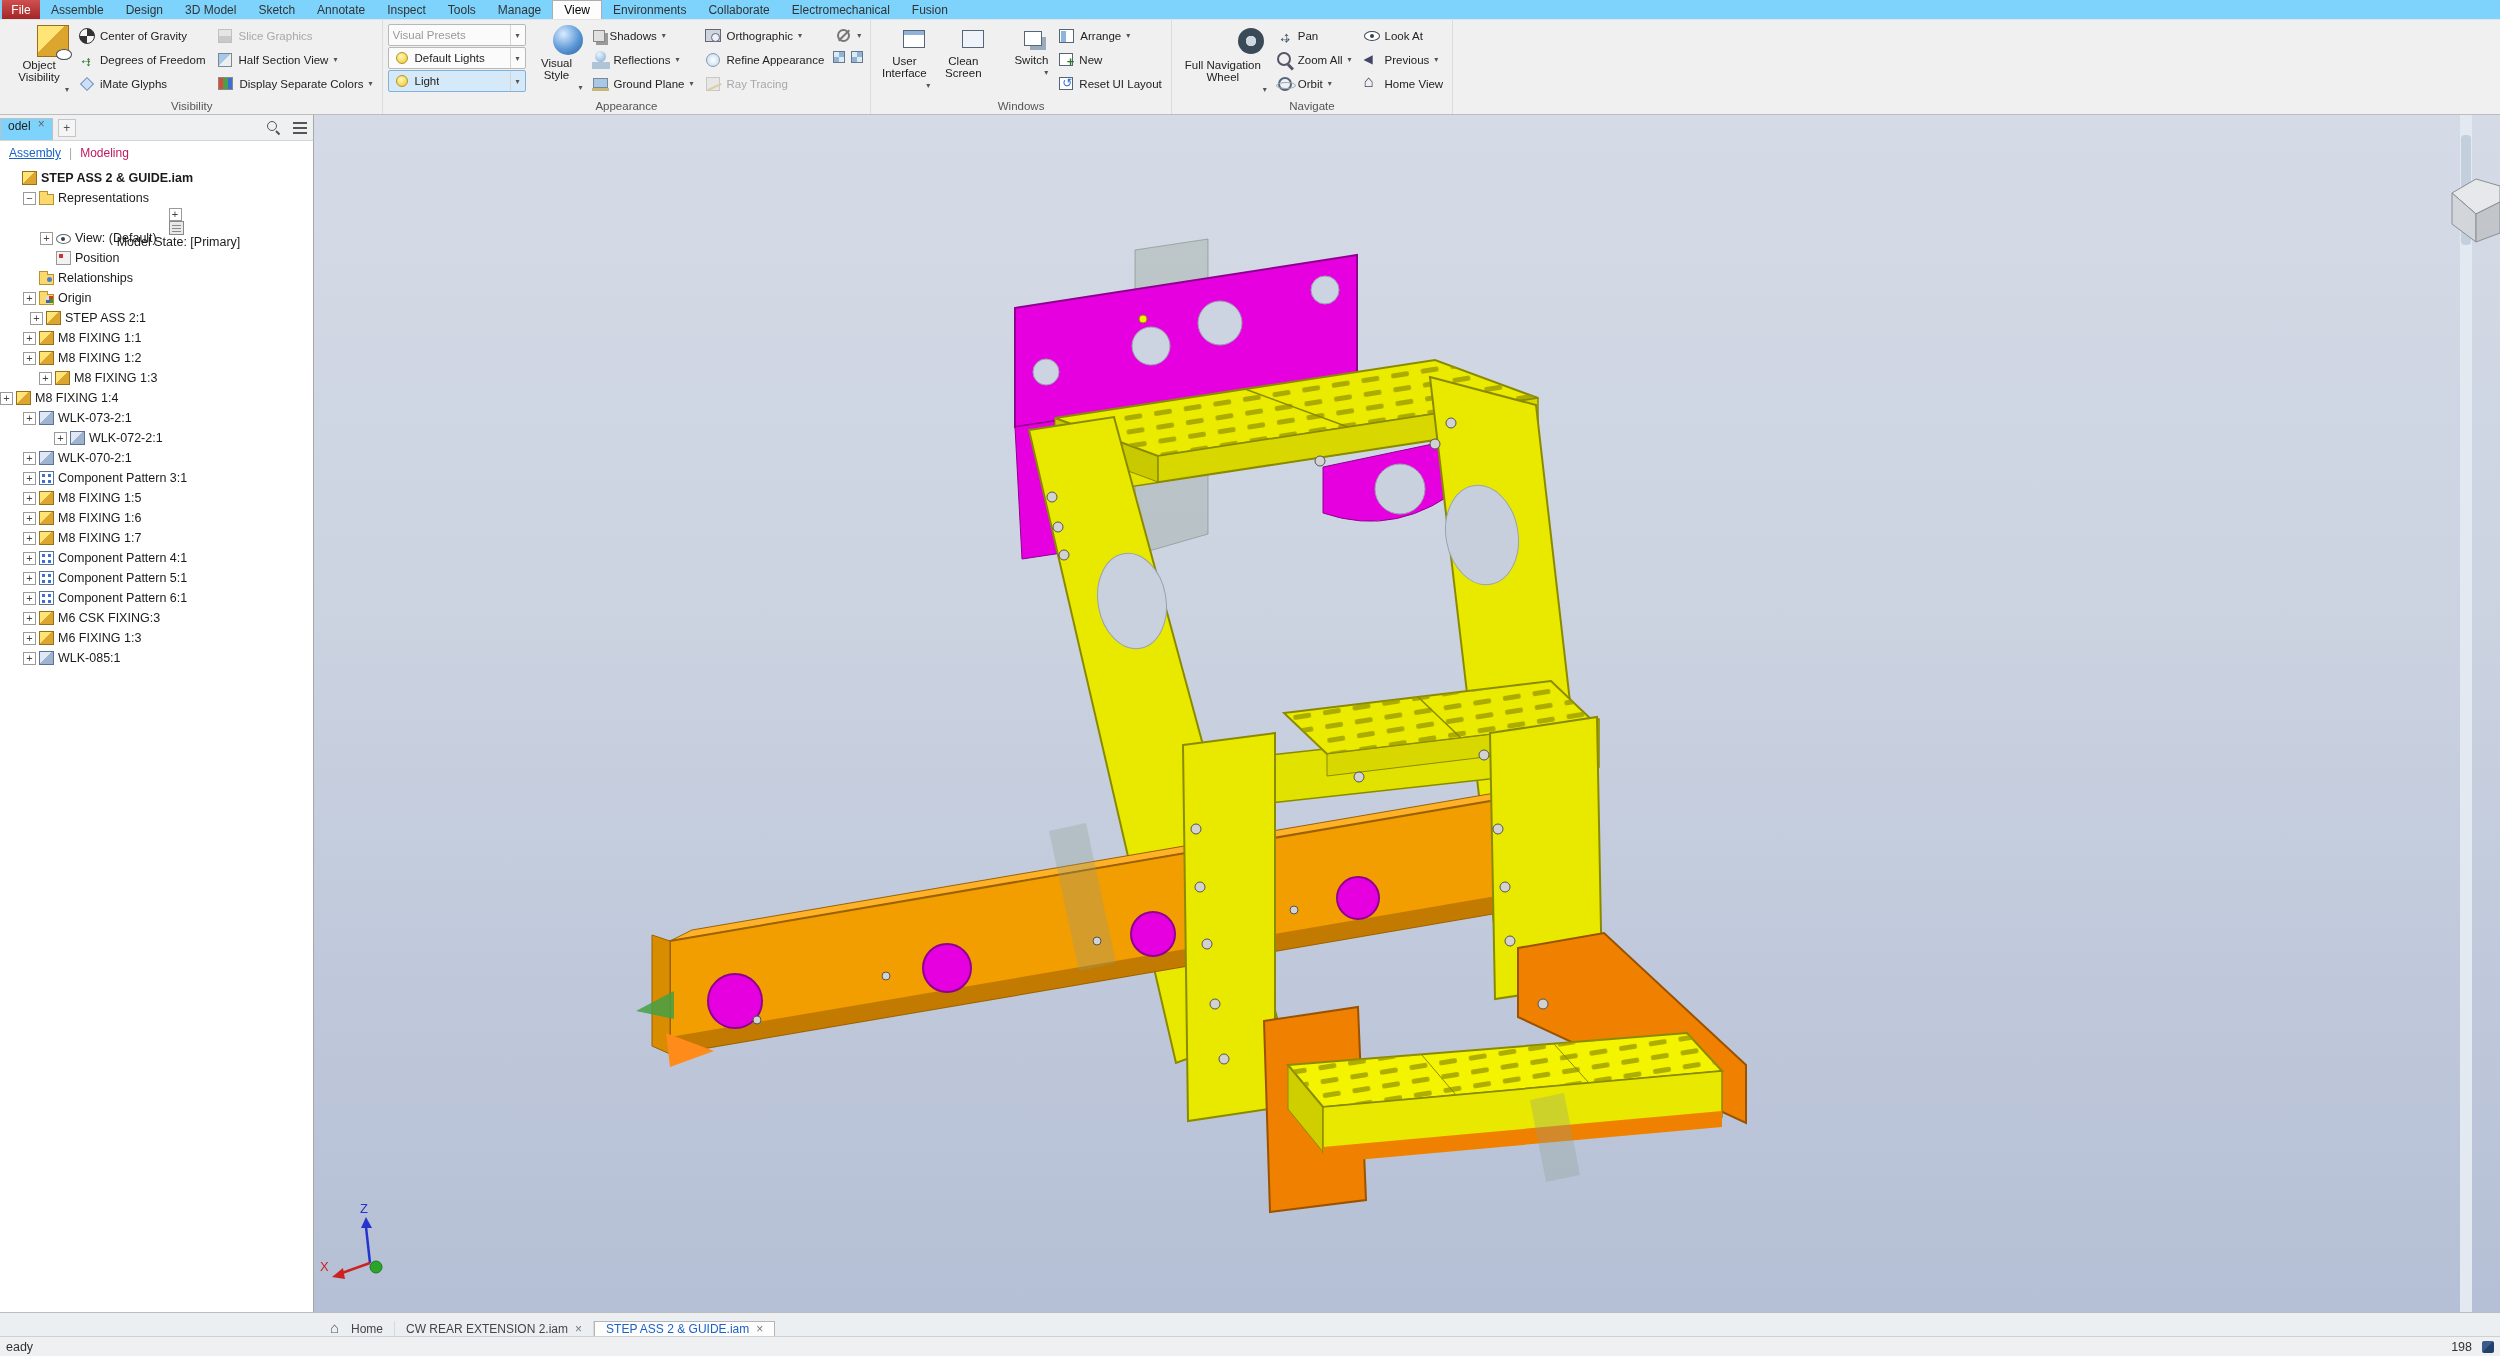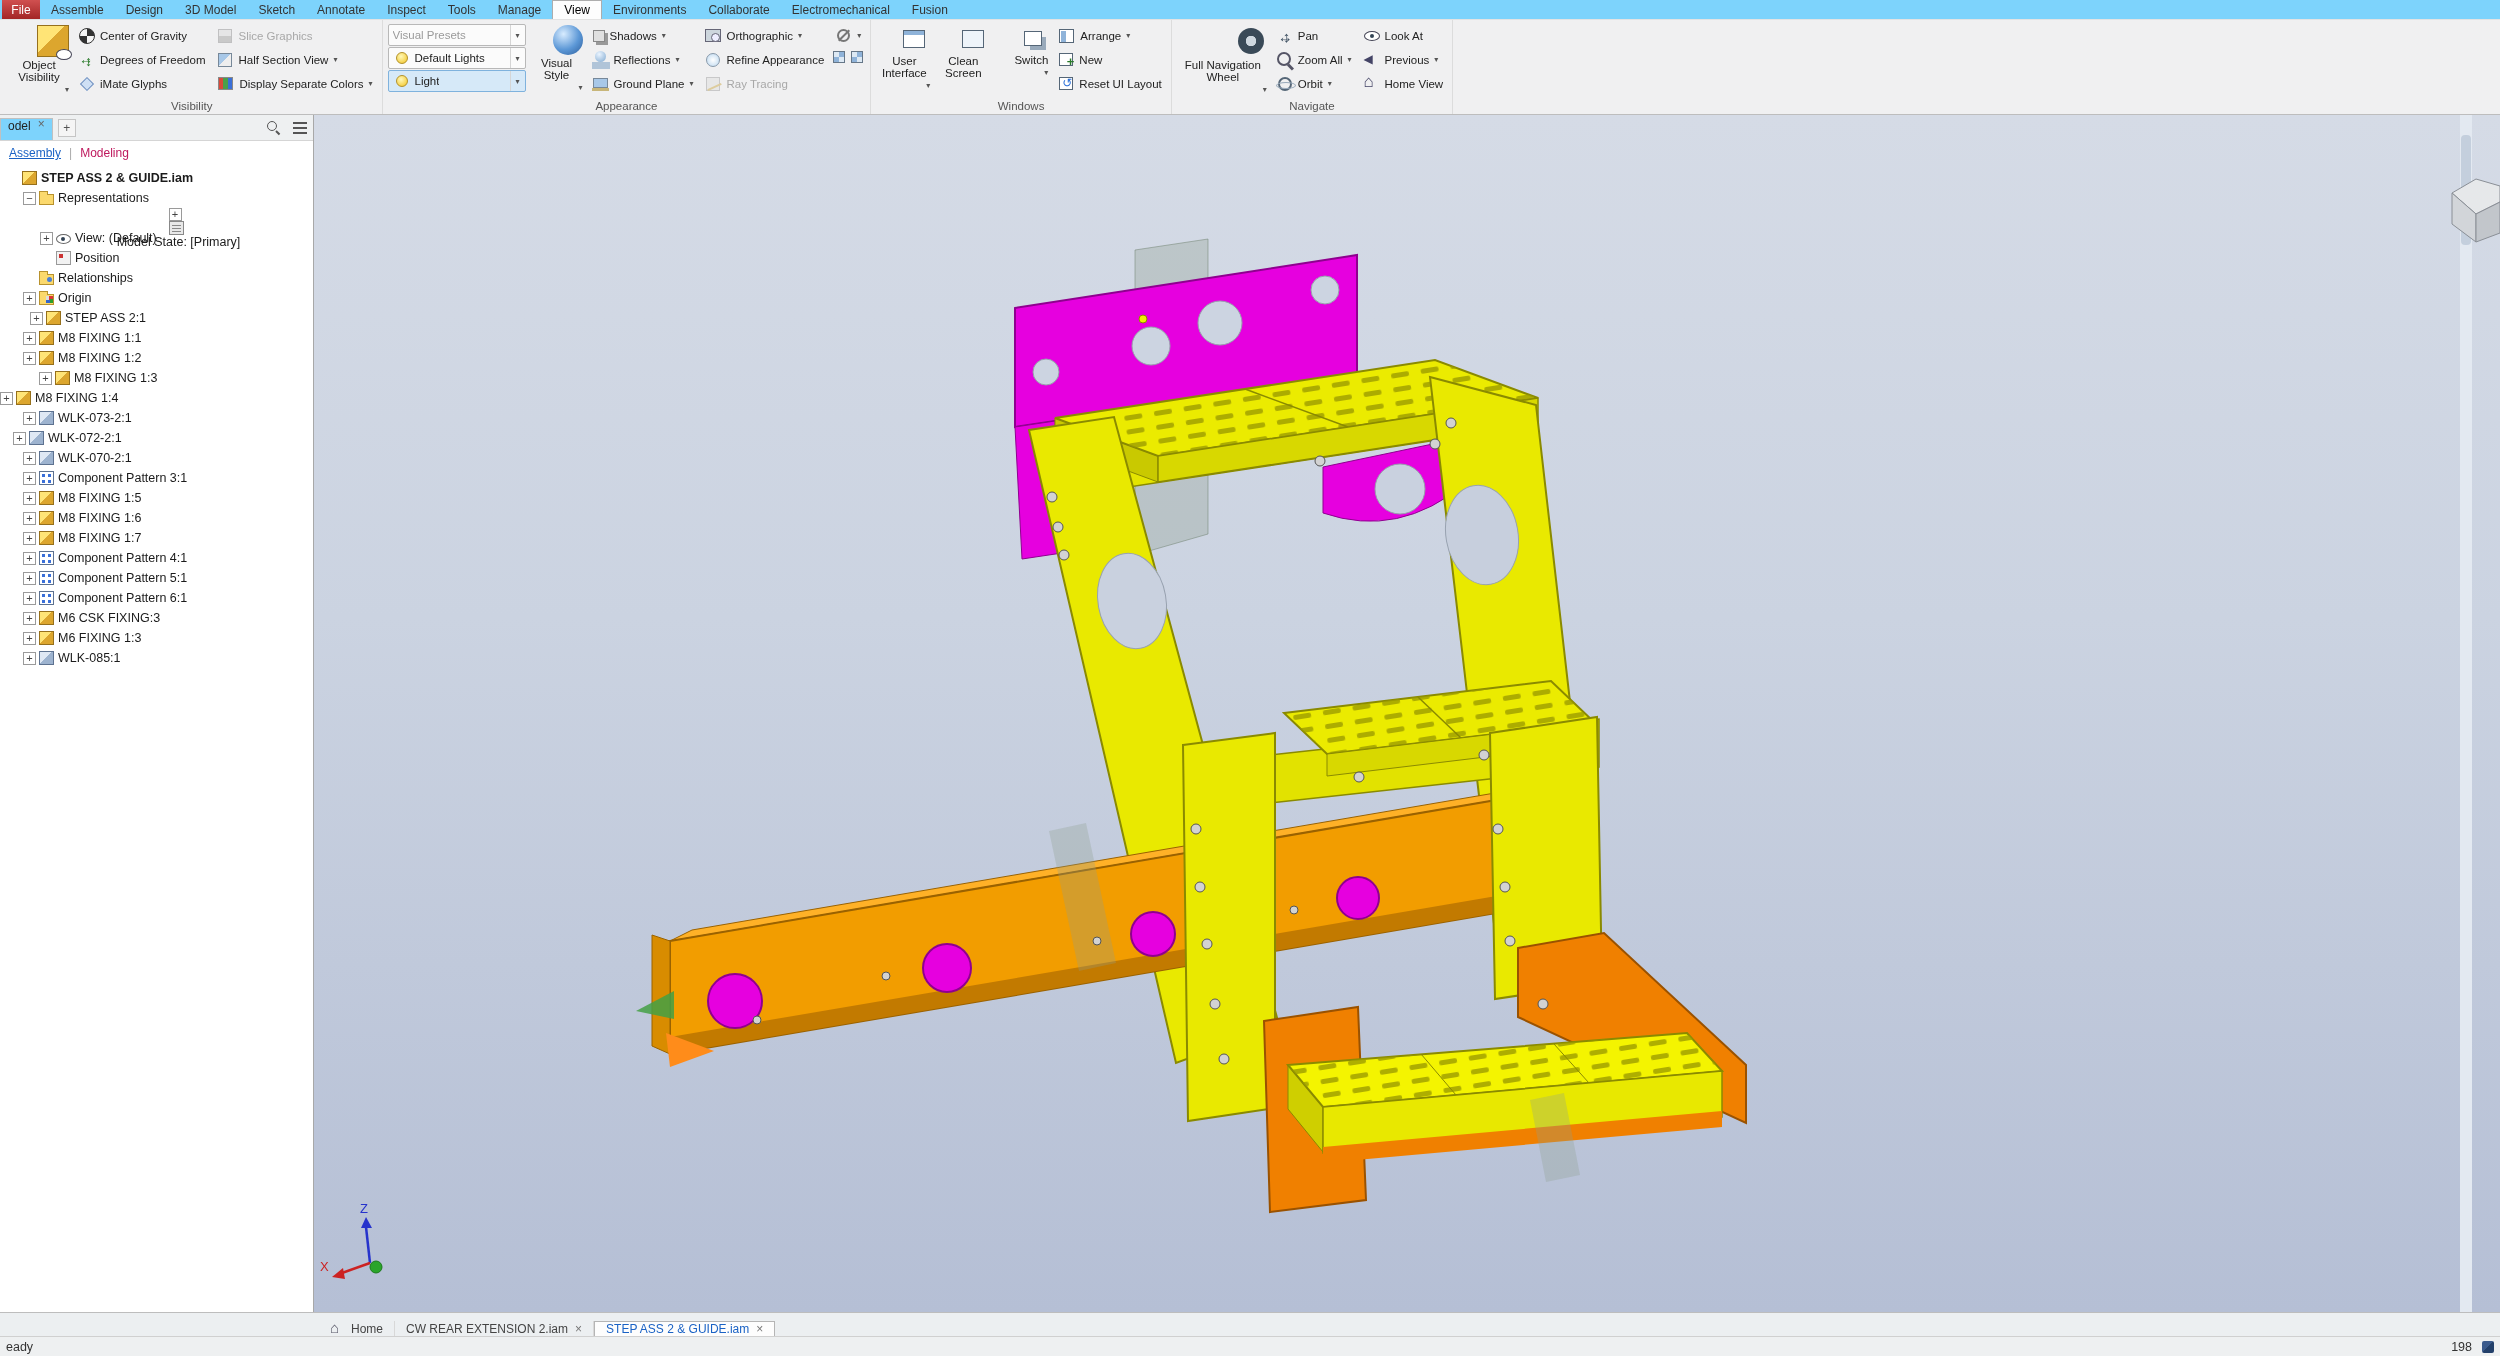--- a/index.html
+++ b/index.html
@@ -485,21 +485,21 @@
           <span class="tree-icon ic-assembly"></span>
           <span class="tree-label">M8 FIXING 1:4</span>
         </div>
 
         <div class="tree-row" style="padding-left: 23px;">
           <span class="expander exp-plus"></span>
           <span class="tree-icon ic-part"></span>
           <span class="tree-label">WLK-073-2:1</span>
         </div>
 
-        <div class="tree-row" style="padding-left: 13px;">
+        <div class="tree-row" style="padding-left: 39px; margin-left: 15px;">
           <span class="expander exp-plus"></span>
           <span class="tree-icon ic-part"></span>
           <span class="tree-label">WLK-072-2:1</span>
         </div>
 
         <div class="tree-row" style="padding-left: 23px;">
           <span class="expander exp-plus"></span>
           <span class="tree-icon ic-part"></span>
           <span class="tree-label">WLK-070-2:1</span>
         </div>

